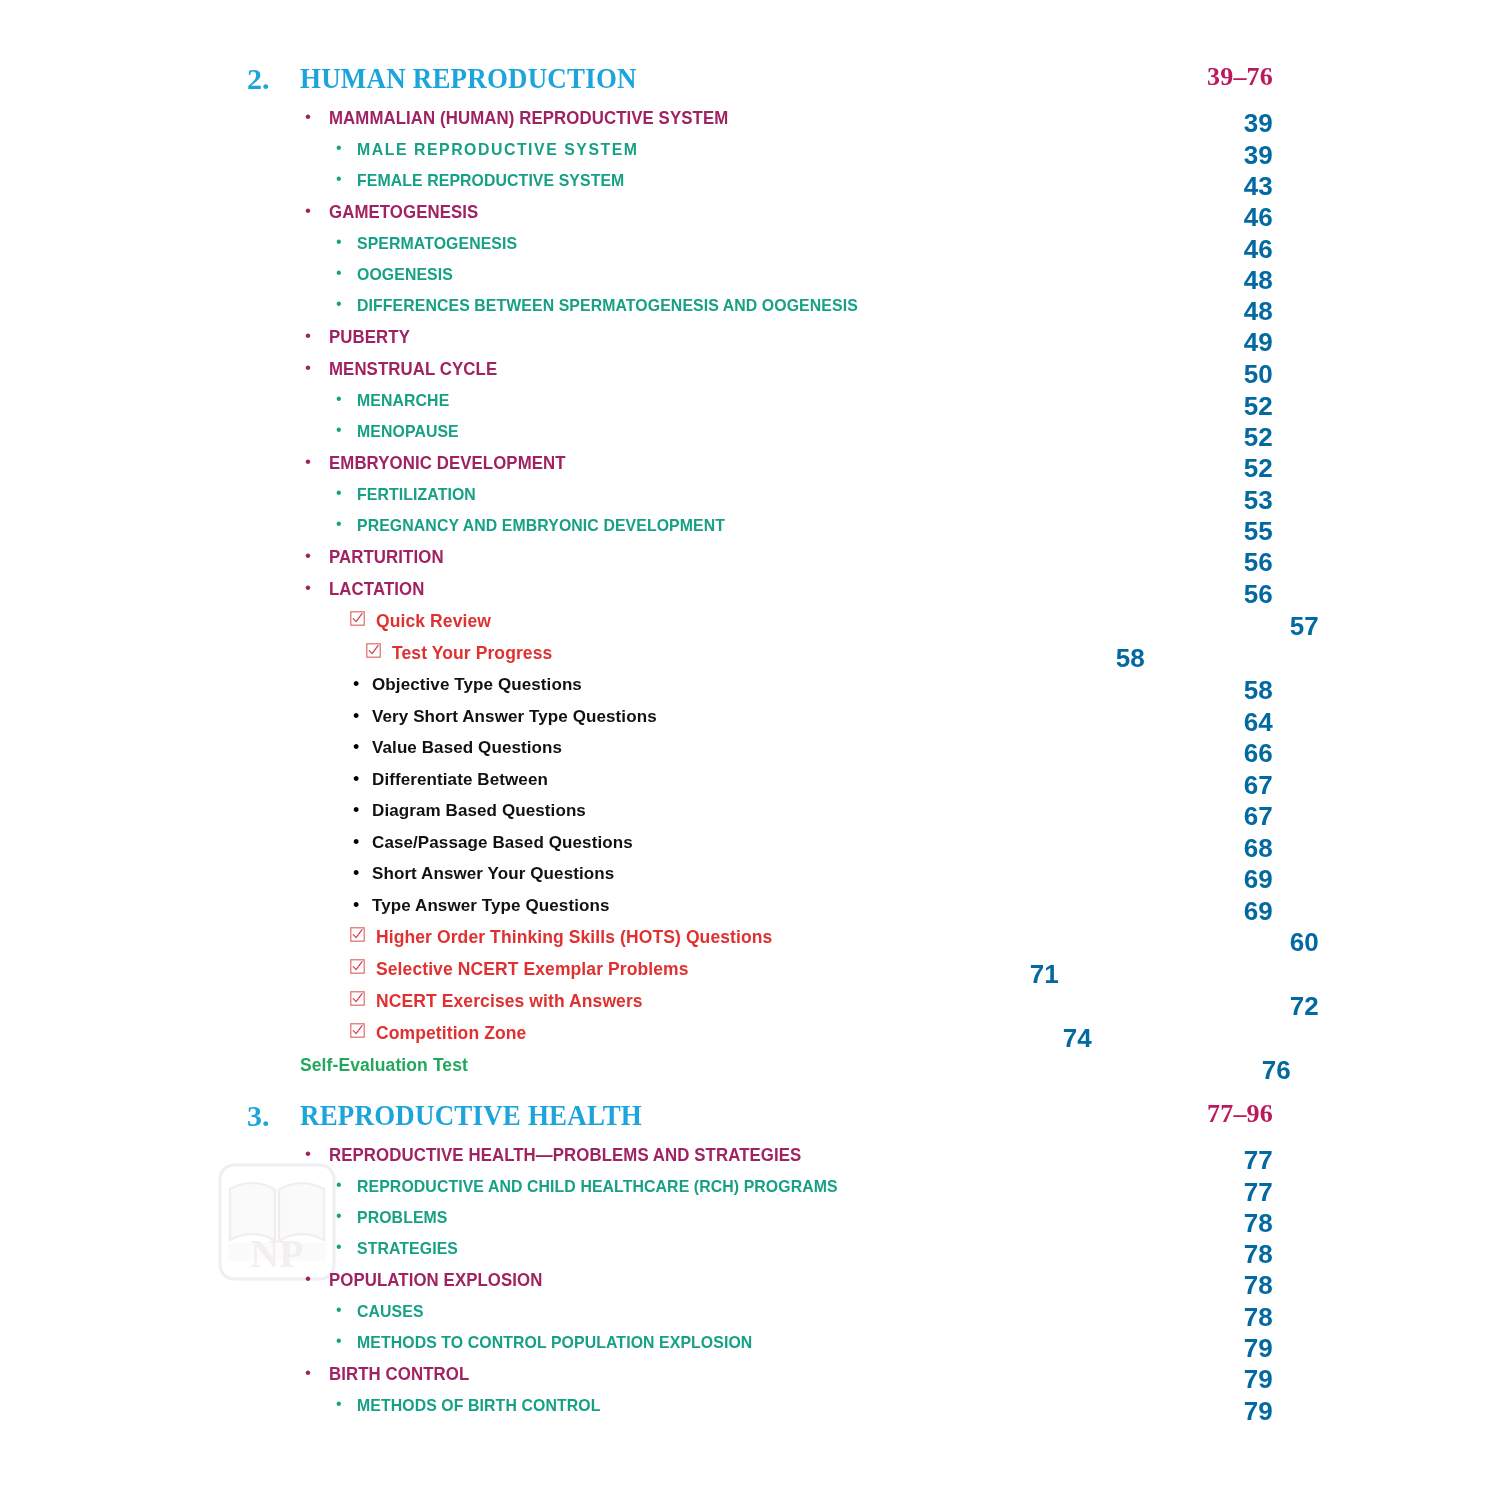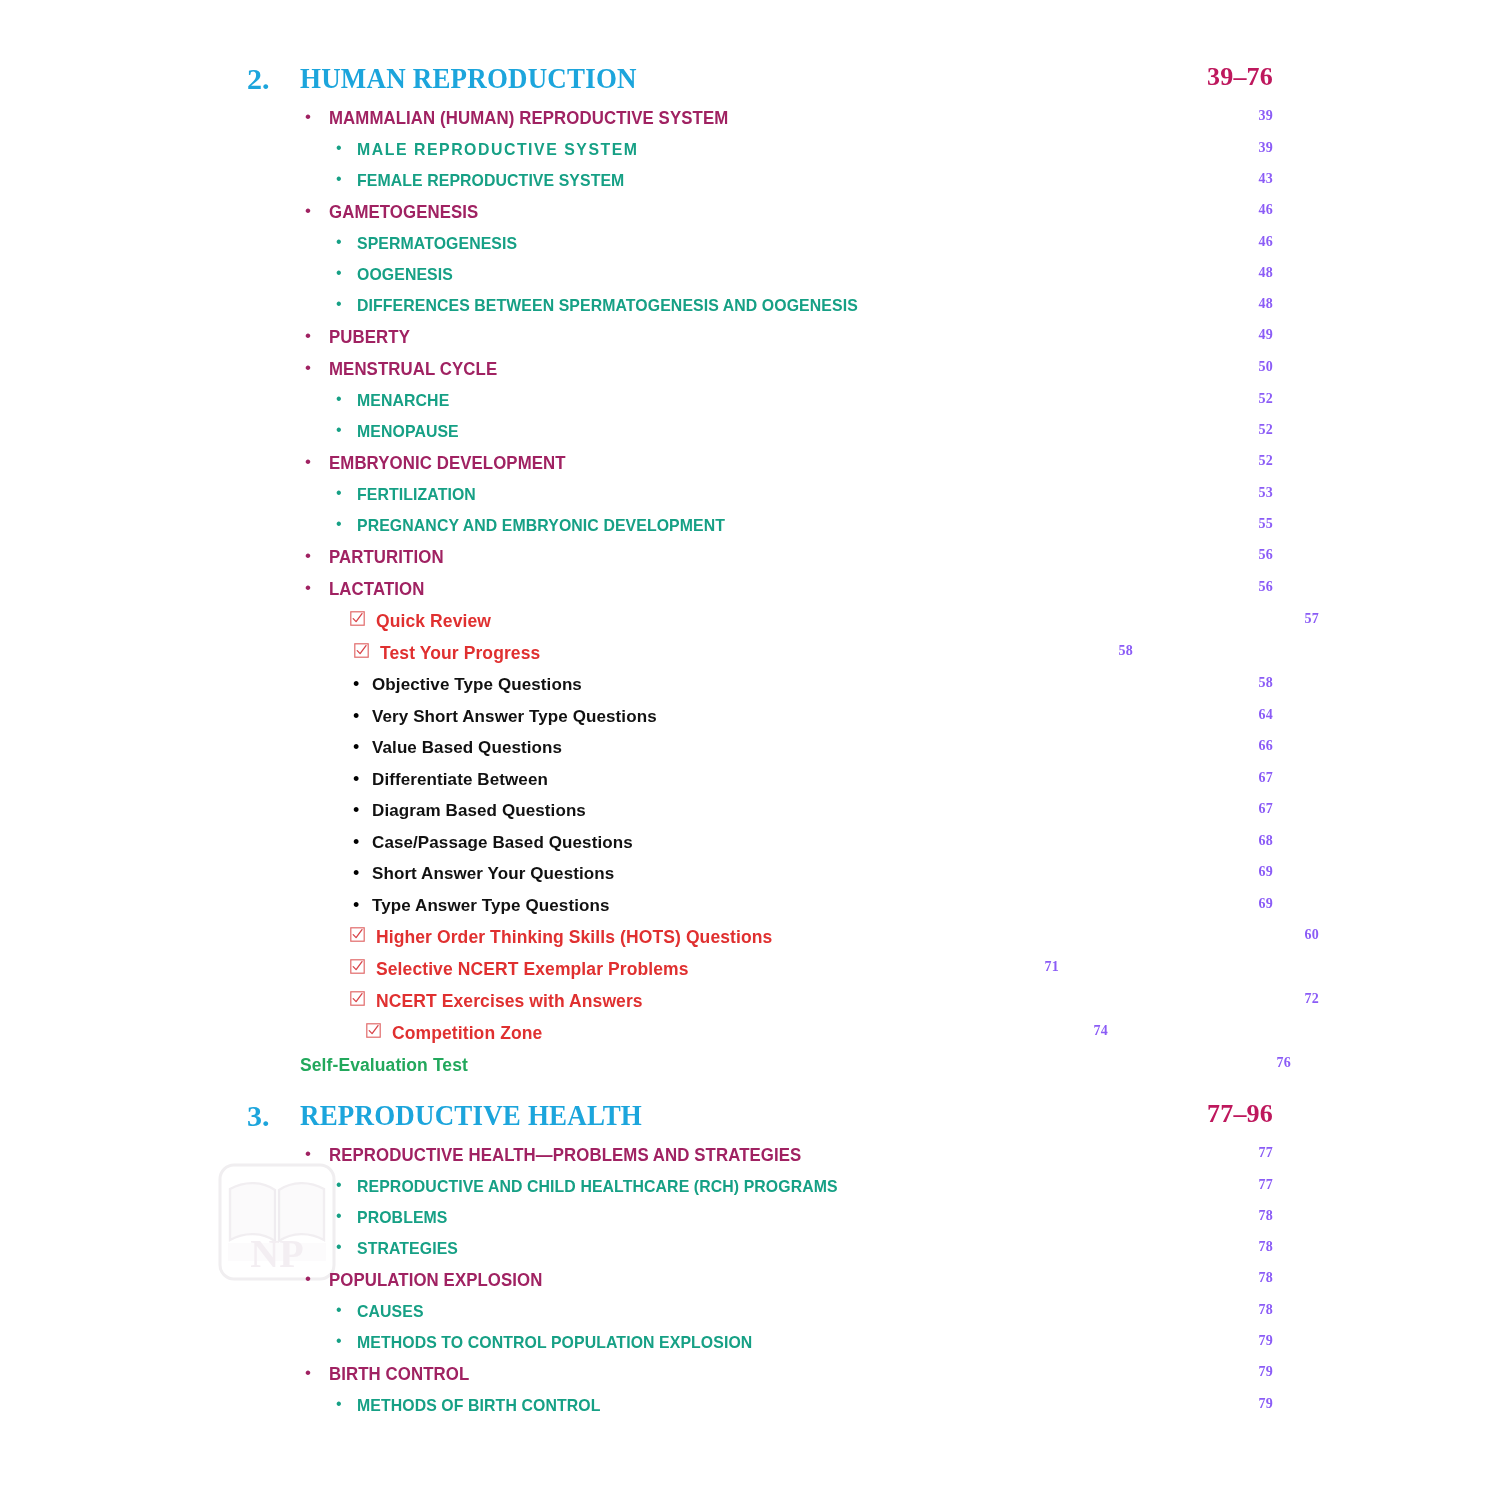--- a/index.html
+++ b/index.html
@@ -46,24 +46,24 @@
   .row {
     position: relative;
     display: flex;
     align-items: baseline;
     width: 1501px;
   }
 
   .pageno {
     position: absolute;
     right: 228px;
-    font-family: Liberation Serif, serif;
-    font-weight: bold;
-    font-size: 14px;
-    color: #8b5cf6;
+    font-family: Liberation Sans, sans-serif;
+    font-weight: bold;
+    font-size: 26px;
+    color: #0369a1;
     text-align: right;
     letter-spacing: 0.2px;
   }
 
   
   .chapter {
     margin-top: 0;
     height: 46px;
   }
   .chapter .num {
@@ -300,21 +300,21 @@
         <div class="pageno">56</div>
       </div>
       <div class="row chk" style="position: absolute; left: 0px; top: 611px; width: 1501px; height: 32px;">
         <span class="box"><svg width="15" height="15" viewBox="0 0 15 15" xmlns="http://www.w3.org/2000/svg">
             <rect x="0.8" y="0.8" width="13.4" height="13.4" fill="none" stroke="#E26A6A" stroke-width="1.2"></rect>
             <path d="M3.2 7.6 L6.1 10.6 L12.0 2.6" fill="none" stroke="#D8454A" stroke-width="1.3" stroke-linecap="round" stroke-linejoin="round"></path>
           </svg></span>
         <span class="label">Quick Review</span>
         <div class="pageno">57</div>
       </div>
-      <div class="row chk" style="position: absolute; left: 4px; top: 643px; width: 1311px; height: 32px;">
+      <div class="row chk" style="position: absolute; left: 16px; top: 643px; width: 1311px; height: 32px;">
         <span class="box"><svg width="15" height="15" viewBox="0 0 15 15" xmlns="http://www.w3.org/2000/svg">
             <rect x="0.8" y="0.8" width="13.4" height="13.4" fill="none" stroke="#E26A6A" stroke-width="1.2"></rect>
             <path d="M3.2 7.6 L6.1 10.6 L12.0 2.6" fill="none" stroke="#D8454A" stroke-width="1.3" stroke-linecap="round" stroke-linejoin="round"></path>
           </svg></span>
         <span class="label">Test Your Progress</span>
         <div class="pageno">58</div>
       </div>
       <div class="row sub" style="position: absolute; left: 0px; top: 675px; width: 1501px; height: 31.5px;">
         <span class="bullet">•</span>
         <span class="label">Objective Type Questions</span>
@@ -372,21 +372,21 @@
         <div class="pageno">71</div>
       </div>
       <div class="row chk" style="position: absolute; left: 0px; top: 991px; width: 1501px; height: 32px;">
         <span class="box"><svg width="15" height="15" viewBox="0 0 15 15" xmlns="http://www.w3.org/2000/svg">
             <rect x="0.8" y="0.8" width="13.4" height="13.4" fill="none" stroke="#E26A6A" stroke-width="1.2"></rect>
             <path d="M3.2 7.6 L6.1 10.6 L12.0 2.6" fill="none" stroke="#D8454A" stroke-width="1.3" stroke-linecap="round" stroke-linejoin="round"></path>
           </svg></span>
         <span class="label">NCERT Exercises with Answers</span>
         <div class="pageno">72</div>
       </div>
-      <div class="row chk" style="position: absolute; left: 16px; top: 1023px; width: 1274px; height: 32px;">
+      <div class="row chk" style="position: absolute; left: 0px; top: 1023px; width: 1274px; height: 32px;">
         <span class="box"><svg width="15" height="15" viewBox="0 0 15 15" xmlns="http://www.w3.org/2000/svg">
             <rect x="0.8" y="0.8" width="13.4" height="13.4" fill="none" stroke="#E26A6A" stroke-width="1.2"></rect>
             <path d="M3.2 7.6 L6.1 10.6 L12.0 2.6" fill="none" stroke="#D8454A" stroke-width="1.3" stroke-linecap="round" stroke-linejoin="round"></path>
           </svg></span>
         <span class="label">Competition Zone</span>
         <div class="pageno">74</div>
       </div>
       <div class="row plain" style="position: absolute; left: 0px; top: 1055px; width: 1501px; height: 32px; padding-left: 18px;">
         <span class="label">Self-Evaluation Test</span>
         <div class="pageno">76</div>

